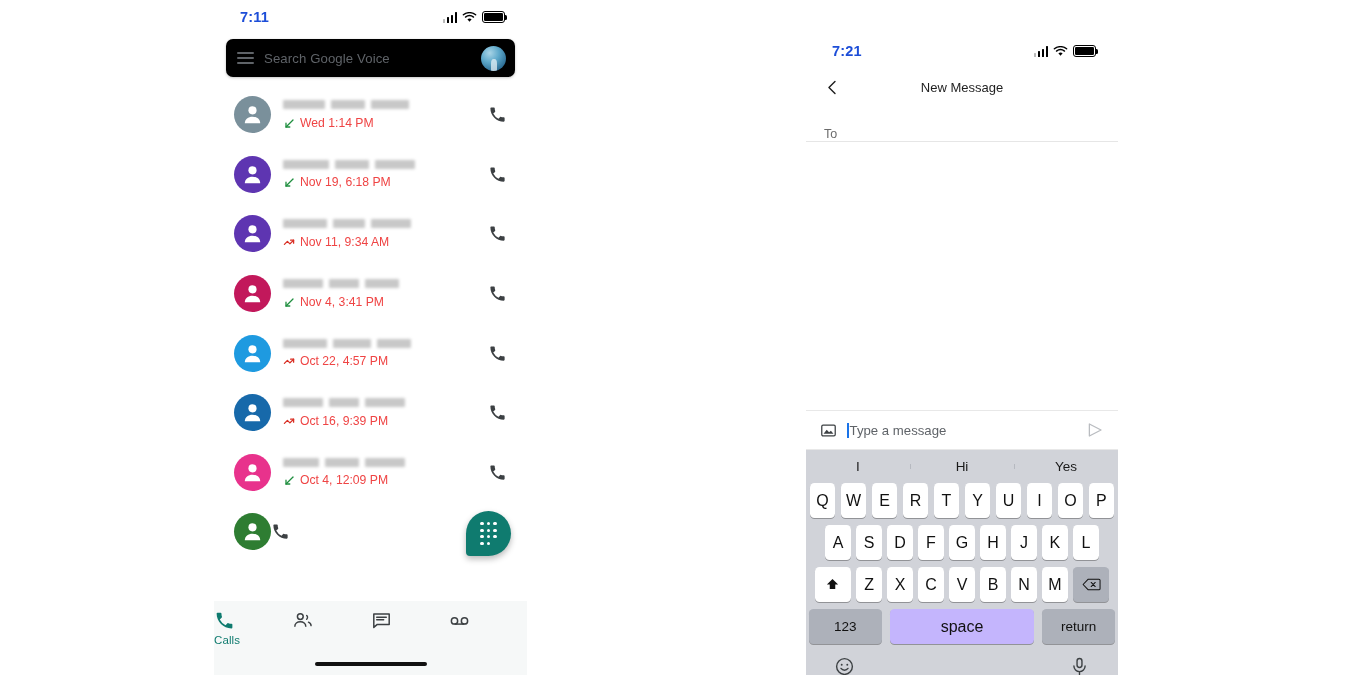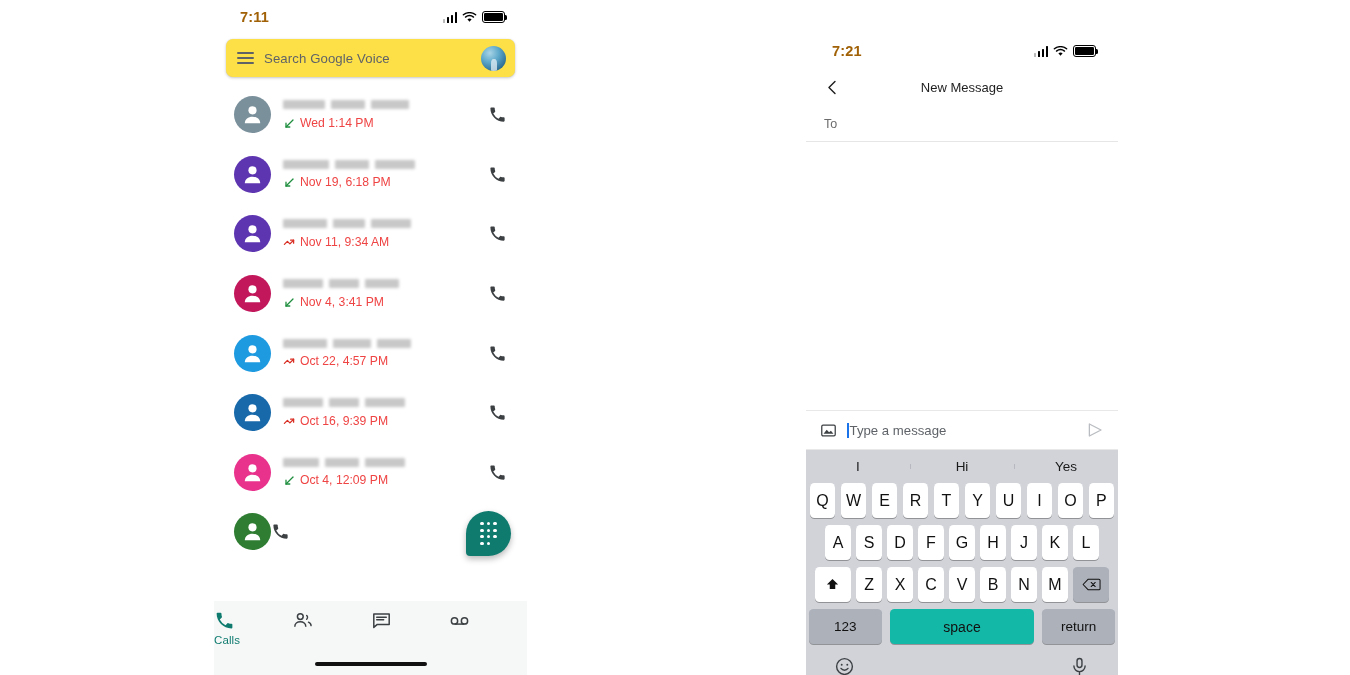--- a/index.html
+++ b/index.html
@@ -19,21 +19,21 @@
   #phone-left  { left: 214px; width: 313px; }
   #phone-right { left: 806px; width: 312px; margin-top: 34px; }
 
   
   .statusbar {
     position: relative; height: 34px; width: 100%;
     display: flex; align-items: center; justify-content: space-between;
     padding: 0 22px 0 26px;
   }
   .status-time {
-    font-size: 14.5px; font-weight: bold; color: #a16207; letter-spacing: .2px;
+    font-size: 14.5px; font-weight: bold; color: #1d4ed8; letter-spacing: .2px;
   }
   .status-icons { display: flex; align-items: center; gap: 5px; }
   .sig { display: flex; align-items: flex-end; gap: 1.5px; height: 11px; }
   .sig i { display:block; width: 2.5px; background: #000; border-radius: .5px; }
   .sig i:nth-child(1){ height: 3.5px; background:#b9b9b9; }
   .sig i:nth-child(2){ height: 5.5px; }
   .sig i:nth-child(3){ height: 8px; }
   .sig i:nth-child(4){ height: 10.5px; }
   .wifi { width: 15px; height: 11px; }
   .batt {
@@ -42,21 +42,21 @@
   }
   .batt::after{
     content:""; position:absolute; right:-3.2px; top:3.2px;
     width:2px; height:4.4px; background:#000; border-radius:0 1.5px 1.5px 0;
   }
   .batt .fill{ display:block; height:100%; width:100%; background:#000; border-radius:1.2px; }
 
   
   .searchbar {
     margin: 5px 12px 0 12px; height: 38px;
-    background: #fde047; border-radius: 7px;
+    background: #000000; border-radius: 7px;
     box-shadow: 0 1px 3px rgba(0,0,0,.22), 0 0 1px rgba(0,0,0,.12);
     display: flex; align-items: center; padding: 0 9px 0 11px; gap: 10px;
   }
   .hamburger { width: 17px; height: 12px; display:flex; flex-direction:column; justify-content:space-between; flex:0 0 auto;}
   .hamburger span { display:block; height:1.8px; background:#5f6368; border-radius:1px; }
   .search-placeholder {
     flex: 1; font-size: 13.2px; color: #5f6368; letter-spacing:.1px;
   }
   .avatar-photo {
     width: 25px; height: 25px; border-radius: 50%; flex:0 0 auto;
@@ -117,21 +117,21 @@
   
   .msg-header {
     height: 38px; display:flex; align-items:center; position: relative; padding: 0 18px;
   }
   .back-chevron { width: 17px; height: 17px; }
   .msg-title {
     position:absolute; left:0; right:0; text-align:center;
     font-size: 13px; color: #1f1f1f;
   }
   .to-row {
-    height: 36px; display:flex; align-items:center; padding: 0 18px;
+    height: 36px; display:flex; align-items:flex-end; padding: 0 18px;
     border-bottom: 1px solid #e6e6e6;
   }
   .to-label { font-size: 12.5px; color: #6b6b6b; }
   .msg-body { flex: 1; background: #fff; }
 
   
   .compose {
     position:absolute; left:0; right:0; bottom: 259px; height: 40px;
     display:flex; align-items:center; gap: 10px; padding: 0 14px;
     border-top: 1px solid #e8e8e8; border-bottom: 1px solid #e8e8e8; background:#fff;
@@ -160,21 +160,21 @@
   .krow:first-of-type{ margin-top: 2px; }
   .key {
     width: 25.4px; height: 35px; background:#fff; border-radius: 4.5px;
     display:flex; align-items:center; justify-content:center;
     font-size: 16px; color: #111; box-shadow: 0 1px 0 rgba(0,0,0,.3);
   }
   .krow.r2 { padding-left: 17px; padding-right: 17px; }
   .key.wide { width: 36px; background:#adb1ba; }
   .key.wide.light { background:#fff; }
   .key.num { width: 77px; background:#adb1ba; font-size: 13.5px; }
-  .key.space { width: 153px; background:#14b8a6; font-size: 14px; }
+  .key.space { width: 153px; background:#c4b5fd; font-size: 16px; }
   .key.ret { width: 77px; background:#adb1ba; font-size: 13.5px; }
   .krow.r4 { gap: 8px; }
   .kb-bottom {
     display:flex; align-items:center; justify-content:space-between;
     padding: 5px 28px 0 28px;
   }
   .kb-bottom svg{ width: 21px; height: 21px; }
   .kb-home {
     position:absolute; left:50%; transform:translateX(-50%); bottom: 12px;
     width: 112px; height: 4.5px; background:#111; border-radius:3px;

